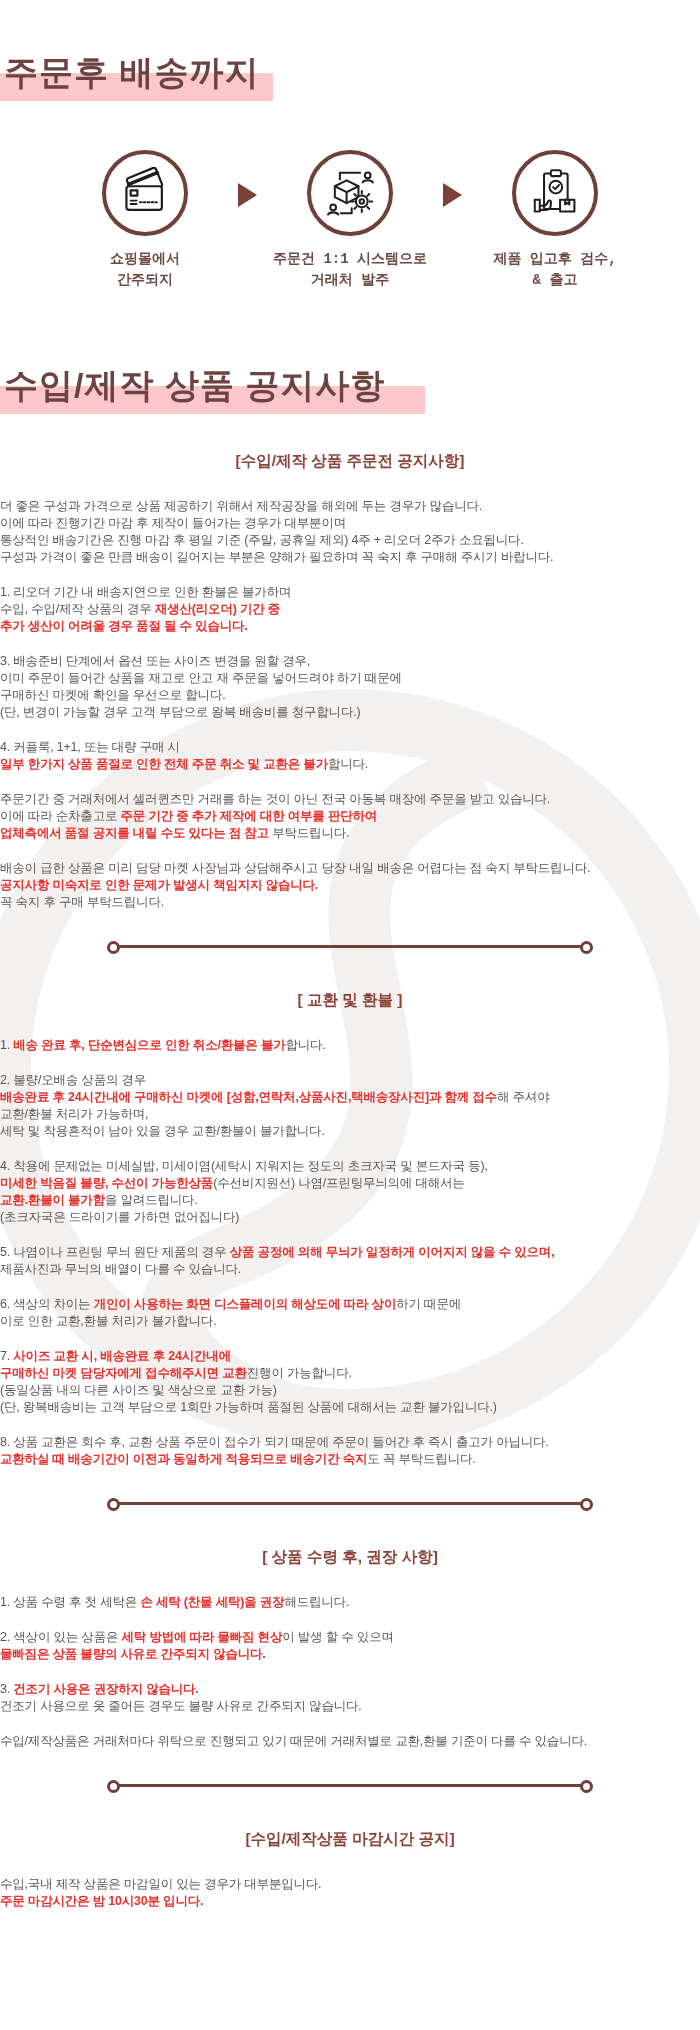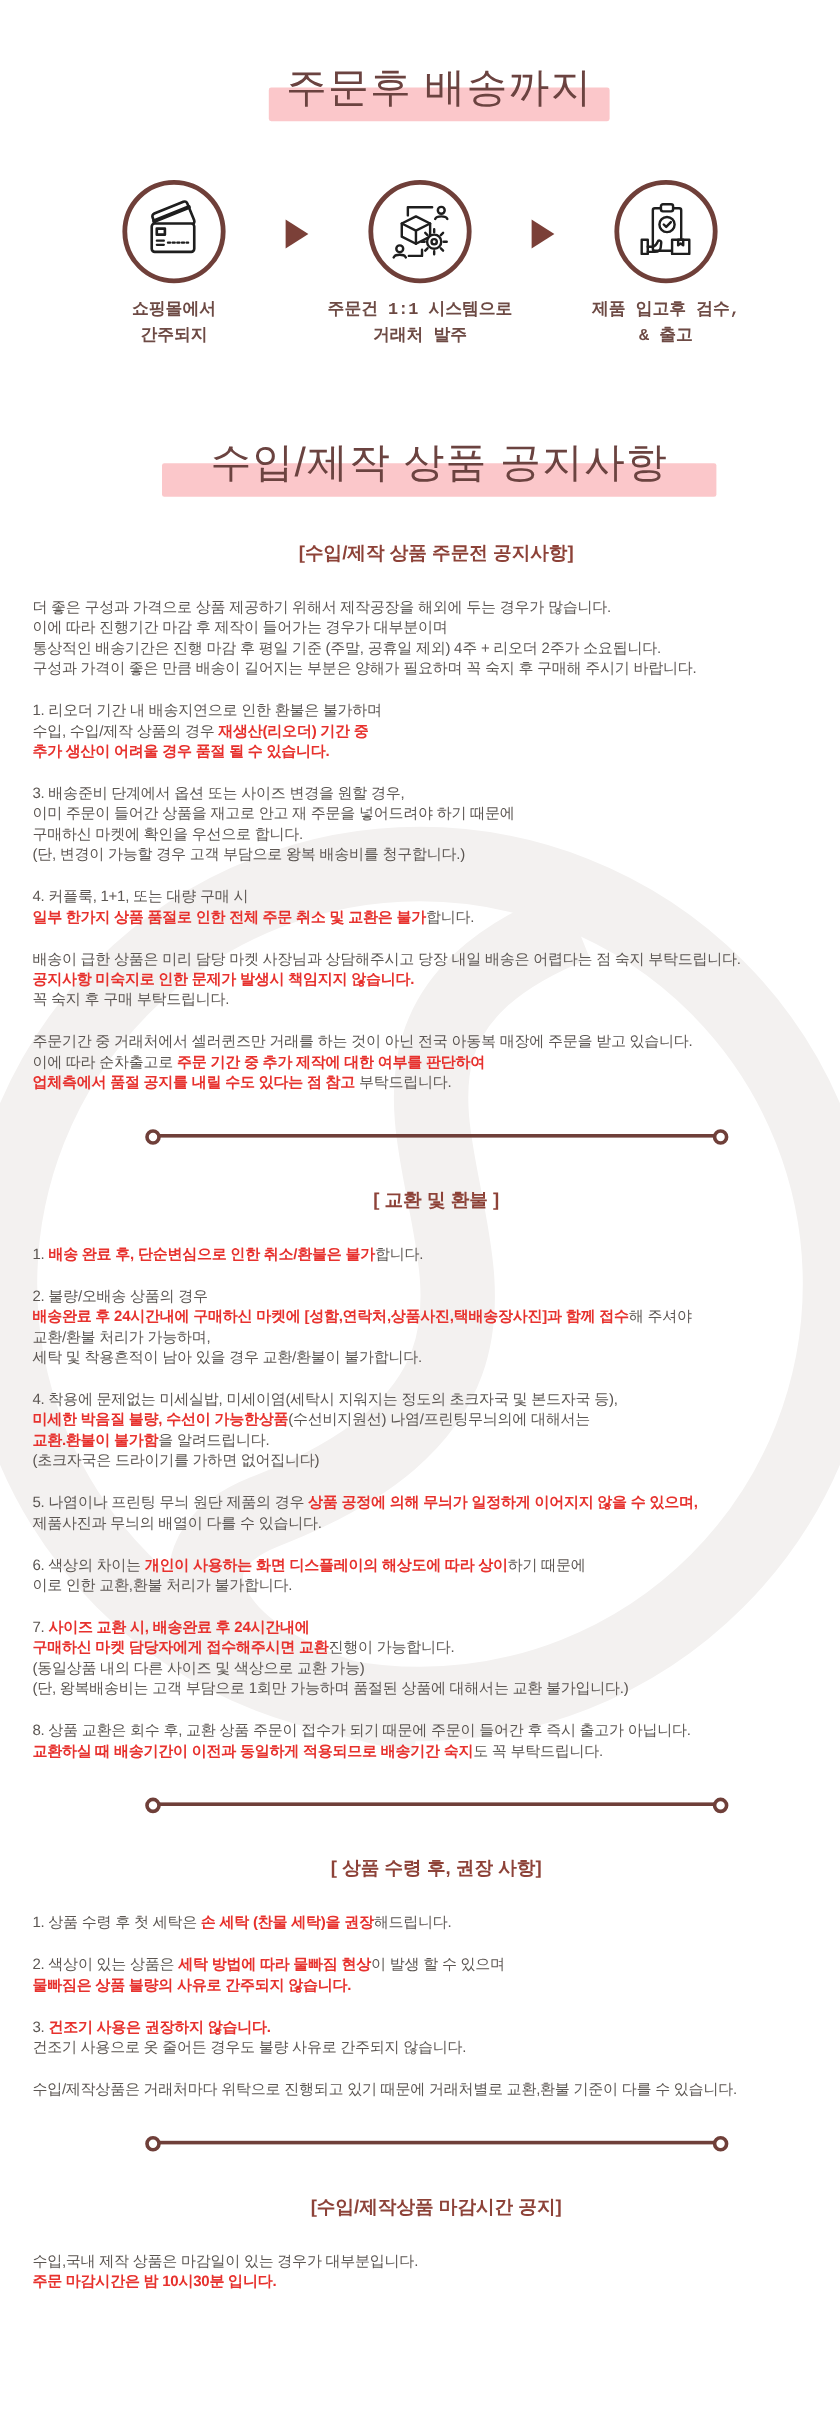--- a/index.html
+++ b/index.html
@@ -15,37 +15,37 @@
   *{box-sizing:border-box;}
   html,body{margin:0;padding:0;background:#fff;}
   body{width:700px;font-family:"Liberation Sans","DejaVu Sans",sans-serif;}
   .page{position:relative;width:700px;min-height:2030px;background:#fff;overflow:hidden;}
   .content{position:relative;z-index:1;padding-top:50px;}
 
   
   .watermark{position:absolute;left:50%;top:640px;transform:translateX(-50%);z-index:0;pointer-events:none;}
 
   
-  .big-title{margin:0;text-align:center;font-size:34px;font-weight:400;color:var(--title);letter-spacing:1px;padding-left:32px;}
+  .big-title{margin:0;font-size:34px;font-weight:700;color:var(--title);letter-spacing:1px;}
   .hl{position:relative;display:inline-block;z-index:0;padding:0 4px;}
   .hl::after{content:"";position:absolute;left:-10px;right:-10px;top:50%;height:60%;background:var(--pink);z-index:-1;border-radius:2px;}
   .hl-wide::after{left:-36px;right:-36px;}
 
   
   .steps{display:flex;justify-content:center;align-items:flex-start;margin-top:54px;}
   .step{width:186px;text-align:center;font-family:Liberation Mono, monospace;}
   .step-circle{width:86px;height:86px;border:4px solid var(--maroon);border-radius:50%;margin:0 auto;display:flex;align-items:center;justify-content:center;background:#fff;}
   .step-circle svg{width:54px;height:54px;display:block;}
   .arrow-tri{width:0;height:0;border-left:19px solid var(--arrow);border-top:12px solid transparent;border-bottom:12px solid transparent;margin-top:33px;}
   .step-label{margin-top:13px;font-size:14px;font-weight:700;color:var(--caption);line-height:1.5;}
 
   .title2{margin-top:72px;}
 
   
-  main{display:block;padding-left:27px;}
+  main{display:block;}
   .section-header{margin:42px 0 26px;text-align:center;font-size:15.5px;font-weight:800;color:var(--header);}
   p.block{margin:0 0 18px;font-size:12.5px;line-height:17px;color:var(--body);letter-spacing:-0.2px;}
   p.block .red{color:var(--red);font-weight:700;}
   .divider{position:relative;width:464px;height:0;border-top:3px solid var(--maroon);margin:34px auto 0;}
   .divider::before,.divider::after{content:"";position:absolute;top:-7px;width:7px;height:7px;border:3px solid var(--maroon);border-radius:50%;background:#fff;}
   .divider::before{left:-11px;}
   .divider::after{right:-11px;}
 </style>
 </head>
 <body>
@@ -144,22 +144,22 @@
 
     <h1 class="big-title title2"><span class="hl hl-wide">수입/제작 상품 공지사항</span></h1>
 
     <main>
         <section>
           <h2 class="section-header">[수입/제작 상품 주문전 공지사항]</h2>
           <p class="block"><span>더 좋은 구성과 가격으로 상품 제공하기 위해서 제작공장을 해외에 두는 경우가 많습니다.</span><br><span>이에 따라 진행기간 마감 후 제작이 들어가는 경우가 대부분이며</span><br><span>통상적인 배송기간은 진행 마감 후 평일 기준 (주말, 공휴일 제외) 4주 + 리오더 2주가 소요됩니다.</span><br><span>구성과 가격이 좋은 만큼 배송이 길어지는 부분은 양해가 필요하며 꼭 숙지 후 구매해 주시기 바랍니다.</span></p>
           <p class="block"><span>1. 리오더 기간 내 배송지연으로 인한 환불은 불가하며</span><br><span>수입, 수입/제작 상품의 경우 </span><span class="red">재생산(리오더) 기간 중</span><br><span class="red">추가 생산이 어려울 경우 품절 될 수 있습니다.</span></p>
           <p class="block"><span>3. 배송준비 단계에서 옵션 또는 사이즈 변경을 원할 경우,</span><br><span>이미 주문이 들어간 상품을 재고로 안고 재 주문을 넣어드려야 하기 때문에</span><br><span>구매하신 마켓에 확인을 우선으로 합니다.</span><br><span>(단, 변경이 가능할 경우 고객 부담으로 왕복 배송비를 청구합니다.)</span></p>
           <p class="block"><span>4. 커플룩, 1+1, 또는 대량 구매 시</span><br><span class="red">일부 한가지 상품 품절로 인한 전체 주문 취소 및 교환은 불가</span><span>합니다.</span></p>
+          <p class="block"><span>주문기간 중 거래처에서 셀러퀸즈만 거래를 하는 것이 아닌 전국 아동복 매장에 주문을 받고 있습니다.</span><br><span>이에 따라 순차출고로 </span><span class="red">주문 기간 중 추가 제작에 대한 여부를 판단하여</span><br><span class="red">업체측에서 품절 공지를 내릴 수도 있다는 점 참고</span><span> 부탁드립니다.</span></p>
           <p class="block"><span>배송이 급한 상품은 미리 담당 마켓 사장님과 상담해주시고 당장 내일 배송은 어렵다는 점 숙지 부탁드립니다.</span><br><span class="red">공지사항 미숙지로 인한 문제가 발생시 책임지지 않습니다.</span><br><span>꼭 숙지 후 구매 부탁드립니다.</span></p>
-          <p class="block"><span>주문기간 중 거래처에서 셀러퀸즈만 거래를 하는 것이 아닌 전국 아동복 매장에 주문을 받고 있습니다.</span><br><span>이에 따라 순차출고로 </span><span class="red">주문 기간 중 추가 제작에 대한 여부를 판단하여</span><br><span class="red">업체측에서 품절 공지를 내릴 수도 있다는 점 참고</span><span> 부탁드립니다.</span></p>
         </section>
         <div class="divider"></div>
         <section>
           <h2 class="section-header">[ 교환 및 환불 ]</h2>
           <p class="block"><span>1. </span><span class="red">배송 완료 후, 단순변심으로 인한 취소/환불은 불가</span><span>합니다.</span></p>
           <p class="block"><span>2. 불량/오배송 상품의 경우</span><br><span class="red">배송완료 후 24시간내에 구매하신 마켓에 [성함,연락처,상품사진,택배송장사진]과 함께 접수</span><span>해 주셔야</span><br><span>교환/환불 처리가 가능하며,</span><br><span>세탁 및 착용흔적이 남아 있을 경우 교환/환불이 불가합니다.</span></p>
           <p class="block"><span>4. 착용에 문제없는 미세실밥, 미세이염(세탁시 지워지는 정도의 초크자국 및 본드자국 등),</span><br><span class="red">미세한 박음질 불량, 수선이 가능한상품</span><span>(수선비지원선) 나염/프린팅무늬의에 대해서는</span><br><span class="red">교환.환불이 불가함</span><span>을 알려드립니다.</span><br><span>(초크자국은 드라이기를 가하면 없어집니다)</span></p>
           <p class="block"><span>5. 나염이나 프린팅 무늬 원단 제품의 경우 </span><span class="red">상품 공정에 의해 무늬가 일정하게 이어지지 않을 수 있으며,</span><br><span>제품사진과 무늬의 배열이 다를 수 있습니다.</span></p>
           <p class="block"><span>6. 색상의 차이는 </span><span class="red">개인이 사용하는 화면 디스플레이의 해상도에 따라 상이</span><span>하기 때문에</span><br><span>이로 인한 교환,환불 처리가 불가합니다.</span></p>
           <p class="block"><span>7. </span><span class="red">사이즈 교환 시, 배송완료 후 24시간내에</span><br><span class="red">구매하신 마켓 담당자에게 접수해주시면 교환</span><span>진행이 가능합니다.</span><br><span>(동일상품 내의 다른 사이즈 및 색상으로 교환 가능)</span><br><span>(단, 왕복배송비는 고객 부담으로 1회만 가능하며 품절된 상품에 대해서는 교환 불가입니다.)</span></p>

